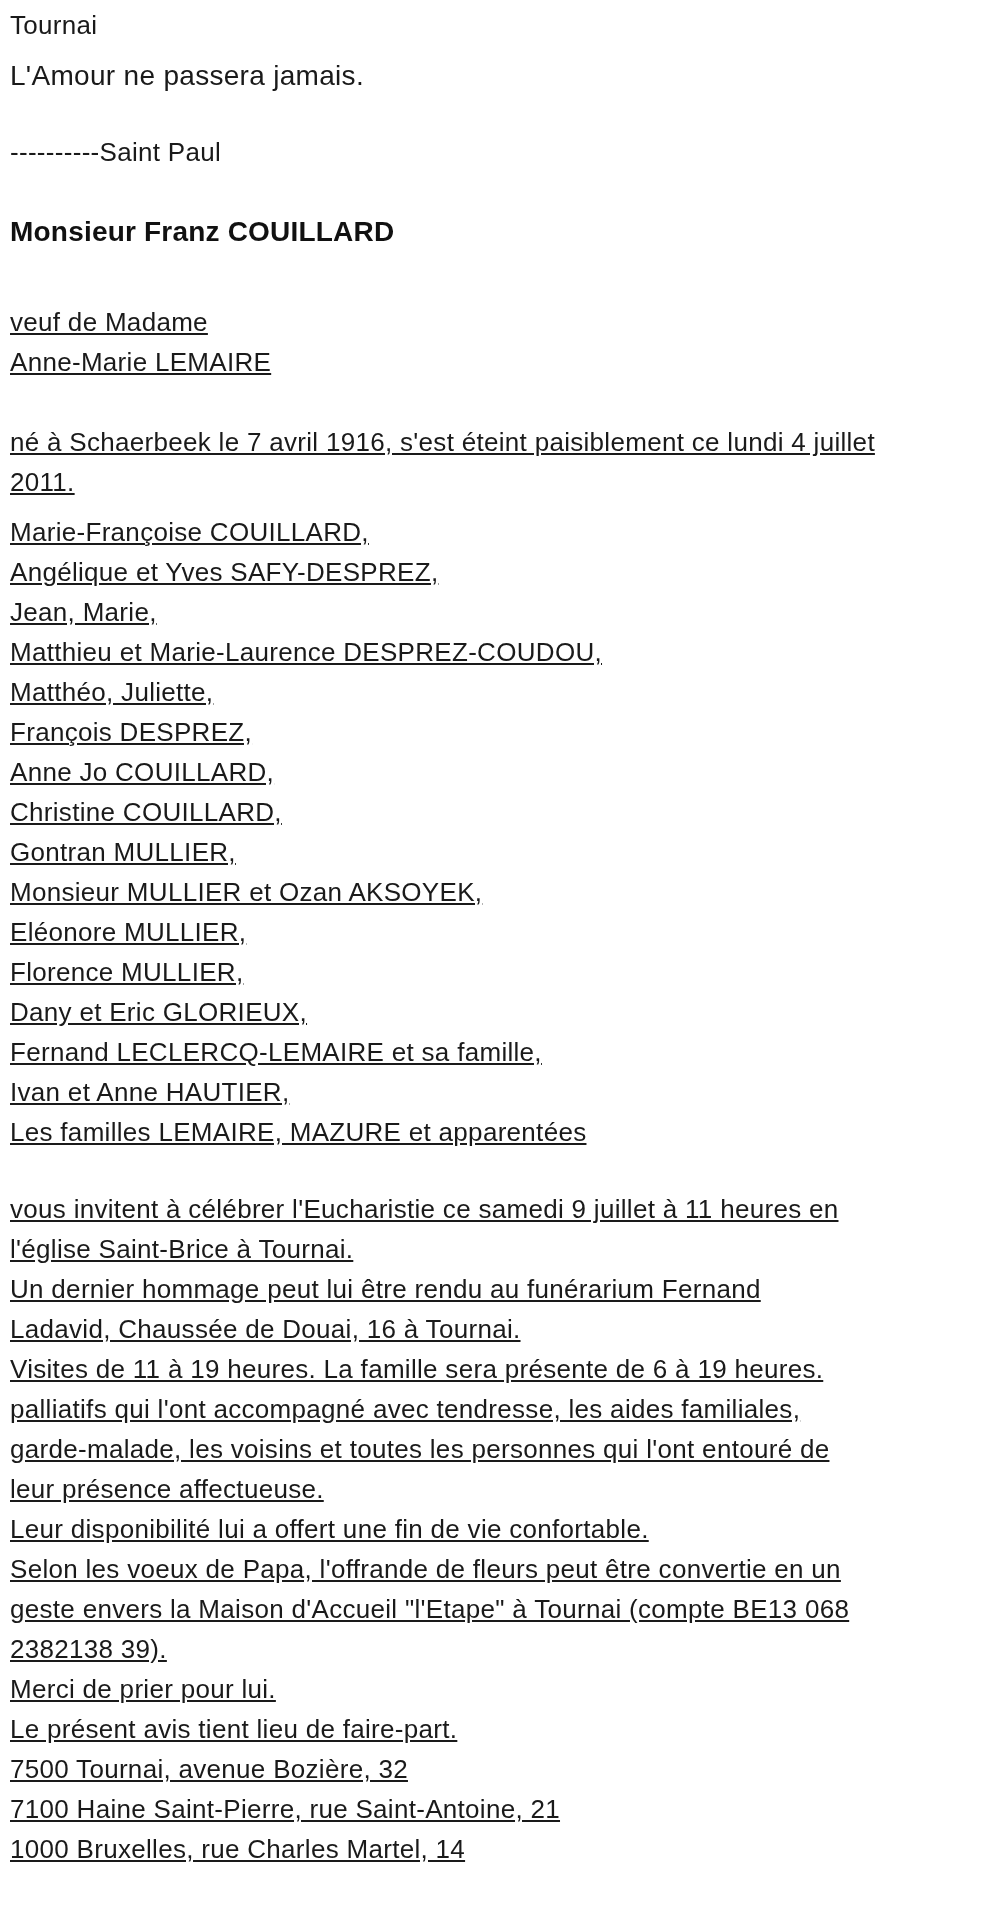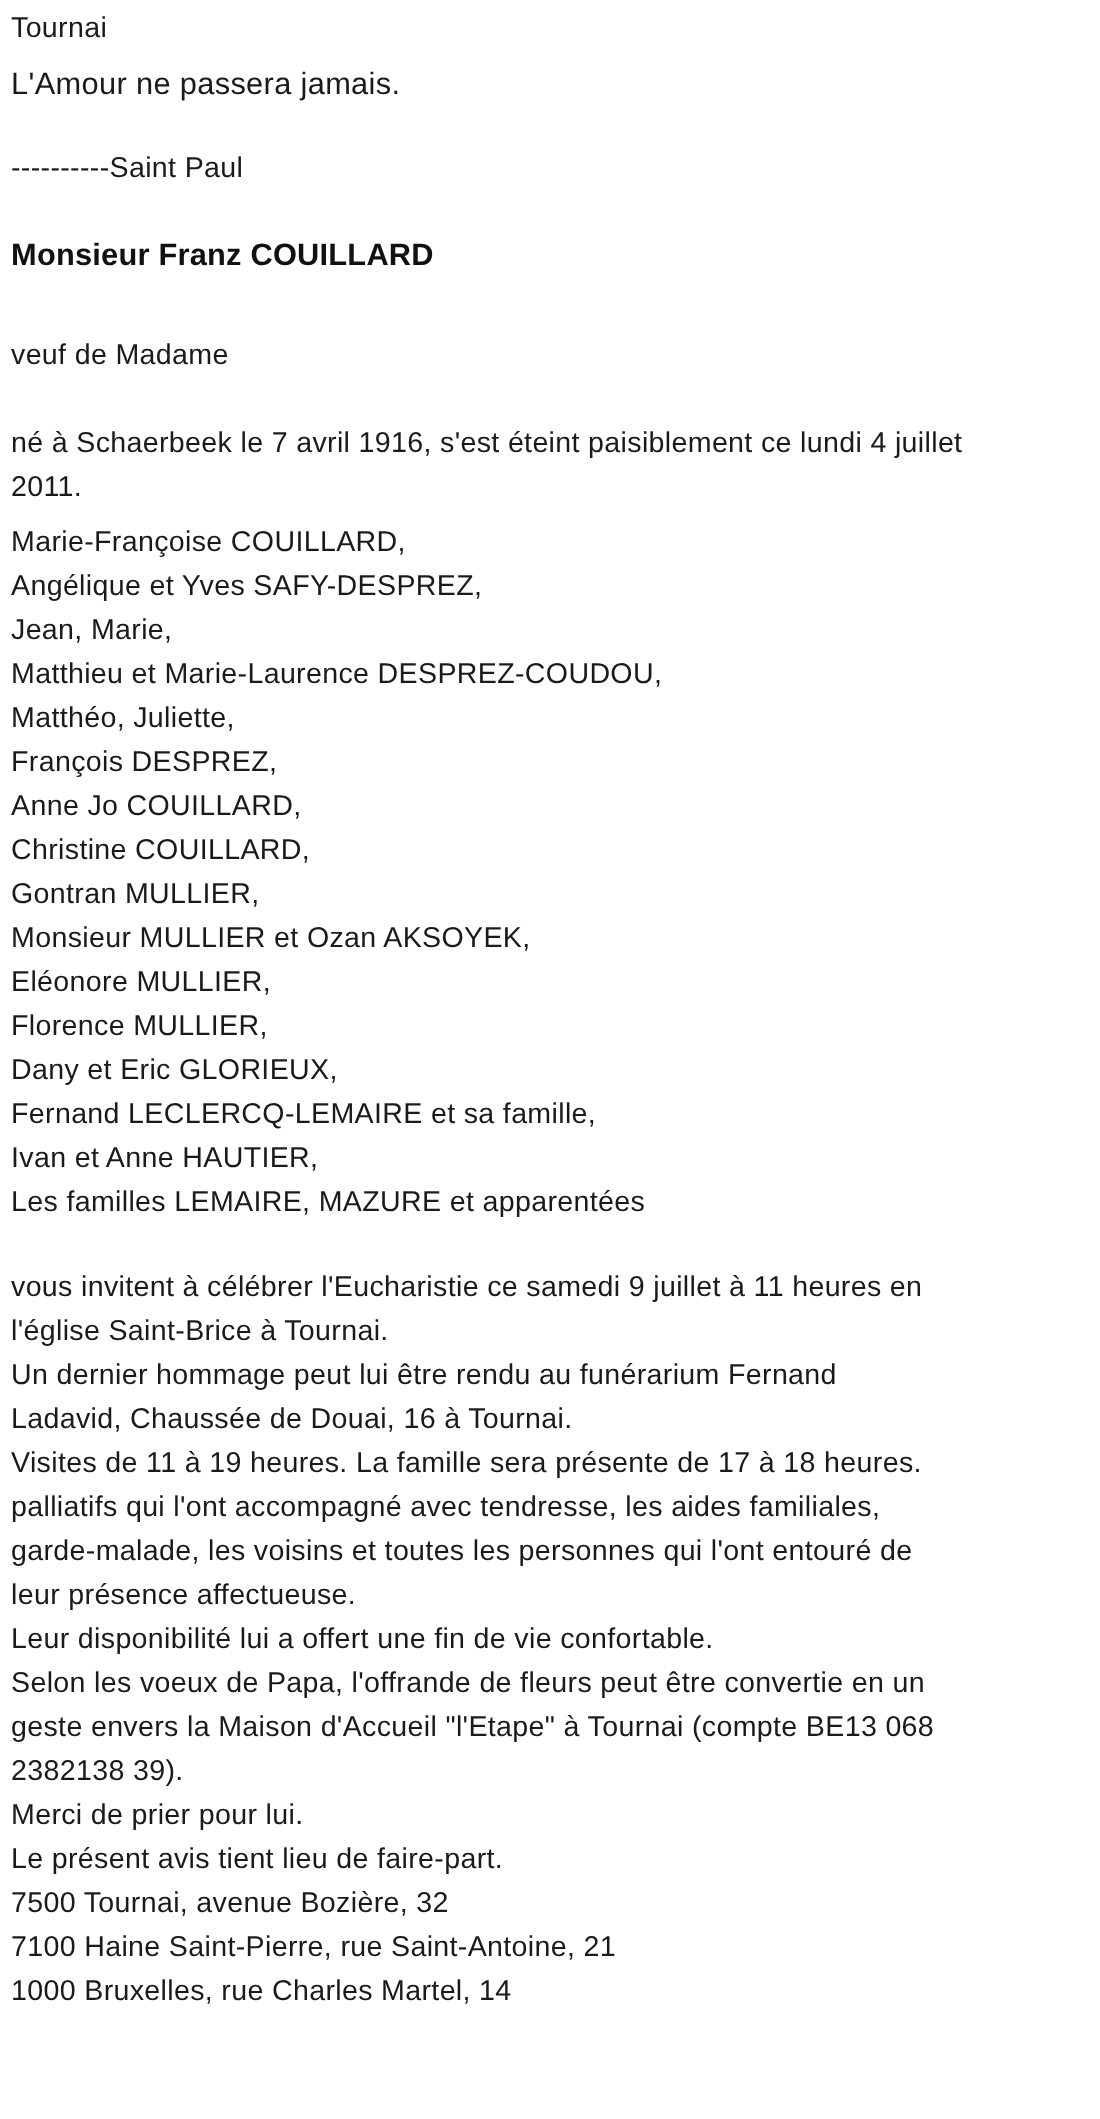--- a/index.html
+++ b/index.html
@@ -13,21 +13,21 @@
     box-sizing: border-box;
     padding: 5px 10px 0 10px;
     font-family: "Liberation Sans", "DejaVu Sans", sans-serif;
     font-size: 26px;
     line-height: 40px;
     letter-spacing: 0.3px;
     color: #1a1a1a;
     overflow: hidden;
   }
   .block { margin: 0; }
-  .line { white-space: nowrap; }
+  .line { white-space: nowrap; text-decoration: underline; }
   .place {
     margin-top: 0;
   }
   .quote {
     margin-top: 11px;
     font-weight: 400;
     font-size: 28px;
   }
   .attrib {
     margin-top: 36px;
@@ -52,20 +52,21 @@
 <p class="block place">Tournai</p>
 
 <p class="block quote">L'Amour ne passera jamais.</p>
 
 <p class="block attrib">----------Saint Paul</p>
 
 <h1 class="deceased">Monsieur Franz COUILLARD</h1>
 
 <div class="block widow">
     <div class="line">veuf de Madame</div>
+    <div class="line">Anne-Marie LEMAIRE</div>
   </div>
 
 <div class="block birth">
     <div class="line">né à Schaerbeek le 7 avril 1916, s'est éteint paisiblement ce lundi 4 juillet</div>
     <div class="line">2011.</div>
   </div>
 
 <div class="block names">
     <div class="line">Marie-Françoise COUILLARD,</div>
     <div class="line">Angélique et Yves SAFY-DESPREZ,</div>
@@ -83,21 +84,21 @@
     <div class="line">Fernand LECLERCQ-LEMAIRE et sa famille,</div>
     <div class="line">Ivan et Anne HAUTIER,</div>
     <div class="line">Les familles LEMAIRE, MAZURE et apparentées</div>
   </div>
 
 <div class="block main">
     <div class="line">vous invitent à célébrer l'Eucharistie ce samedi 9 juillet à 11 heures en</div>
     <div class="line">l'église Saint-Brice à Tournai.</div>
     <div class="line">Un dernier hommage peut lui être rendu au funérarium Fernand</div>
     <div class="line">Ladavid, Chaussée de Douai, 16 à Tournai.</div>
-    <div class="line">Visites de 11 à 19 heures. La famille sera présente de 17 à 18 heures.</div>
+    <div class="line">Visites de 11 à 19 heures. La famille sera présente de 6 à 19 heures.</div>
     <div class="line">palliatifs qui l'ont accompagné avec tendresse, les aides familiales,</div>
     <div class="line">garde-malade, les voisins et toutes les personnes qui l'ont entouré de</div>
     <div class="line">leur présence affectueuse.</div>
     <div class="line">Leur disponibilité lui a offert une fin de vie confortable.</div>
     <div class="line">Selon les voeux de Papa, l'offrande de fleurs peut être convertie en un</div>
     <div class="line">geste envers la Maison d'Accueil "l'Etape" à Tournai (compte BE13 068</div>
     <div class="line">2382138 39).</div>
     <div class="line">Merci de prier pour lui.</div>
     <div class="line">Le présent avis tient lieu de faire-part.</div>
     <div class="line">7500 Tournai, avenue Bozière, 32</div>

